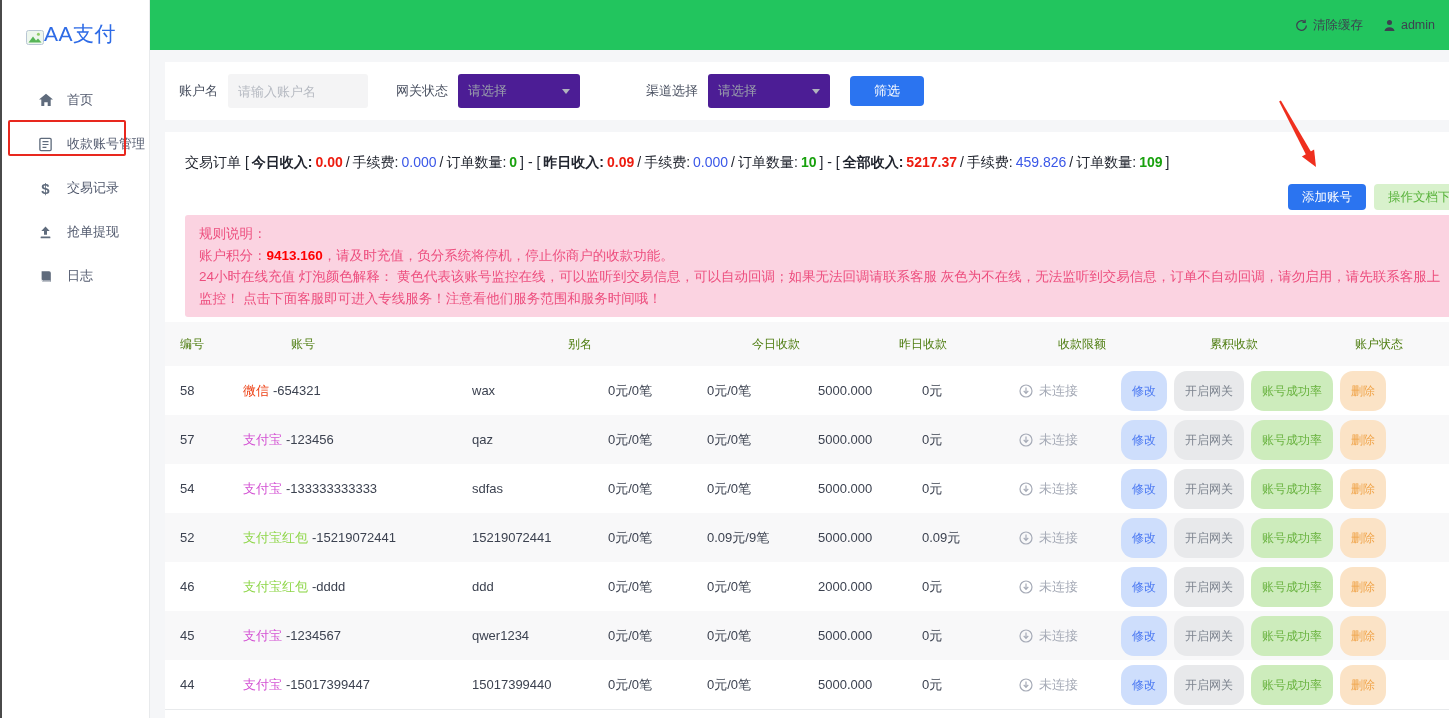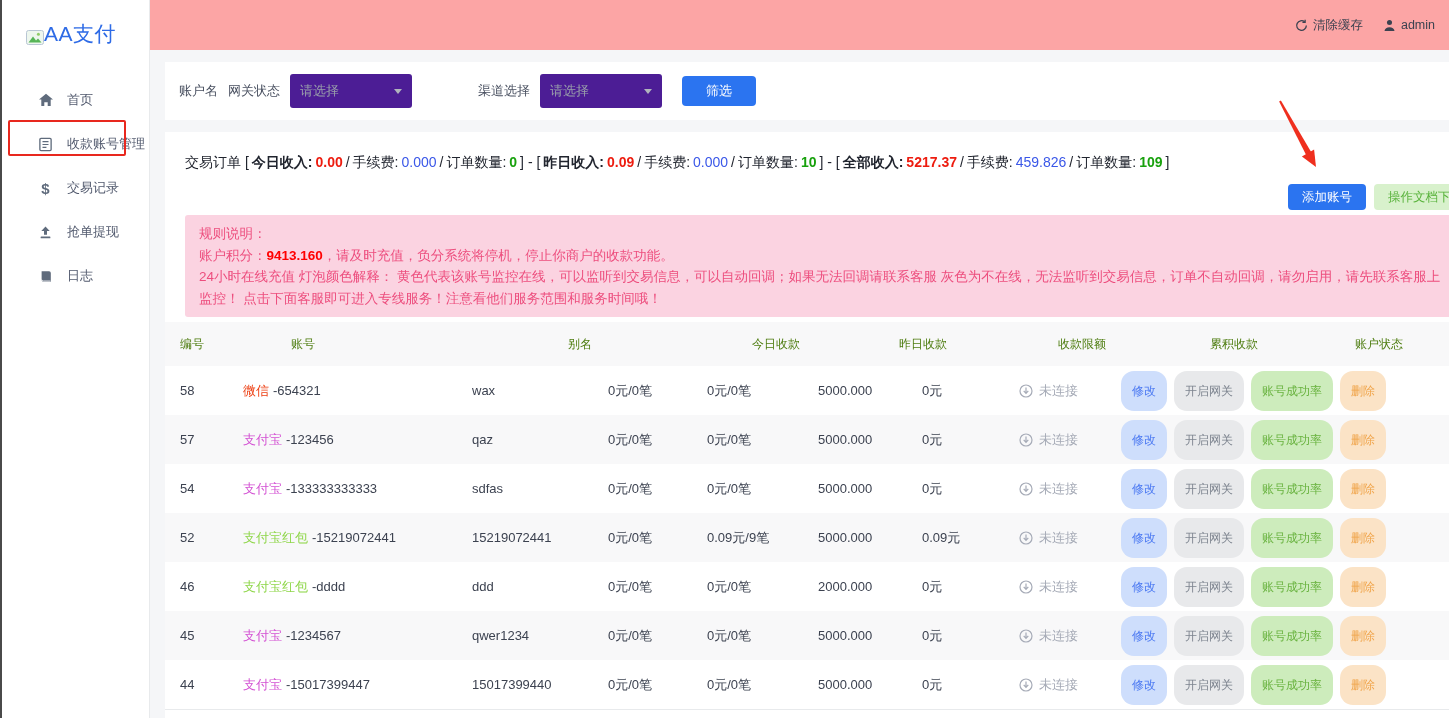--- a/index.html
+++ b/index.html
@@ -15,21 +15,21 @@
   .sidebar { position:absolute; left:2px; top:0; width:148px; height:718px; background:#fff; border-right:1px solid #e8eaec; }
   .logo { display:flex; align-items:flex-end; padding:20px 0 0 24px; }
   .logo-text { font-size:21px; color:#2e6be6; letter-spacing:0.5px; }
   .nav { margin-top:30px; }
   .nav-item { height:44px; display:flex; align-items:center; gap:13px; padding-left:35px; color:#525a6e; font-size:13px; cursor:pointer; }
   .nav-ic { width:17px; display:flex; justify-content:center; color:#5f6b7c; }
   .nav-ic svg { display:block; }
   .ico-txt { font-size:15px; font-weight:bold; color:#5f6b7c; }
 
   
-  .topbar { position:absolute; left:150px; top:0; width:1299px; height:50px; background:#fca5a5; display:flex; align-items:center; justify-content:flex-end; gap:20px; padding-right:14px; font-size:12.5px; color:#3c4250; }
+  .topbar { position:absolute; left:150px; top:0; width:1299px; height:50px; background:#22c55e; display:flex; align-items:center; justify-content:flex-end; gap:20px; padding-right:14px; font-size:12.5px; color:#3c4250; }
   .top-link { display:flex; align-items:center; gap:5px; cursor:pointer; }
   .top-link svg { display:block; }
 
   
   .main { position:absolute; left:150px; top:50px; width:1299px; height:668px; background:#f5f6f8; }
   .filter-card { margin:12px 0 0 15px; width:1284px; height:58px; background:#fff; display:flex; align-items:center; padding-left:14px; }
   .f-label { color:#495060; margin-right:10px; white-space:nowrap; }
   .f-input { width:140px; height:34px; background:#f4f4f5; border:none; border-radius:3px; padding:0 10px; font-size:13px; color:#495060; outline:none; margin-right:28px; font-family:inherit; }
   .f-input::placeholder { color:#b6bac2; }
   .f-select { width:122px; height:34px; background:#4c1d95; border-radius:3px; display:flex; align-items:center; justify-content:space-between; padding:0 10px; color:#9aa0ab; cursor:pointer; }
@@ -156,20 +156,21 @@
         </svg>
     </span>
     <span>admin</span>
   </span>
 </div>
 
 <div class="main">
 
   <div class="filter-card">
     <span class="f-label">账户名</span>
+    <input class="f-input" type="text" placeholder="请输入账户名" style="">
     <span class="f-label">网关状态</span>
     <div class="f-select gap-a">
       <span>请选择</span>
       <span class="caret"></span>
     </div>
     <span class="f-label">渠道选择</span>
     <div class="f-select gap-b">
       <span>请选择</span>
       <span class="caret"></span>
     </div>

